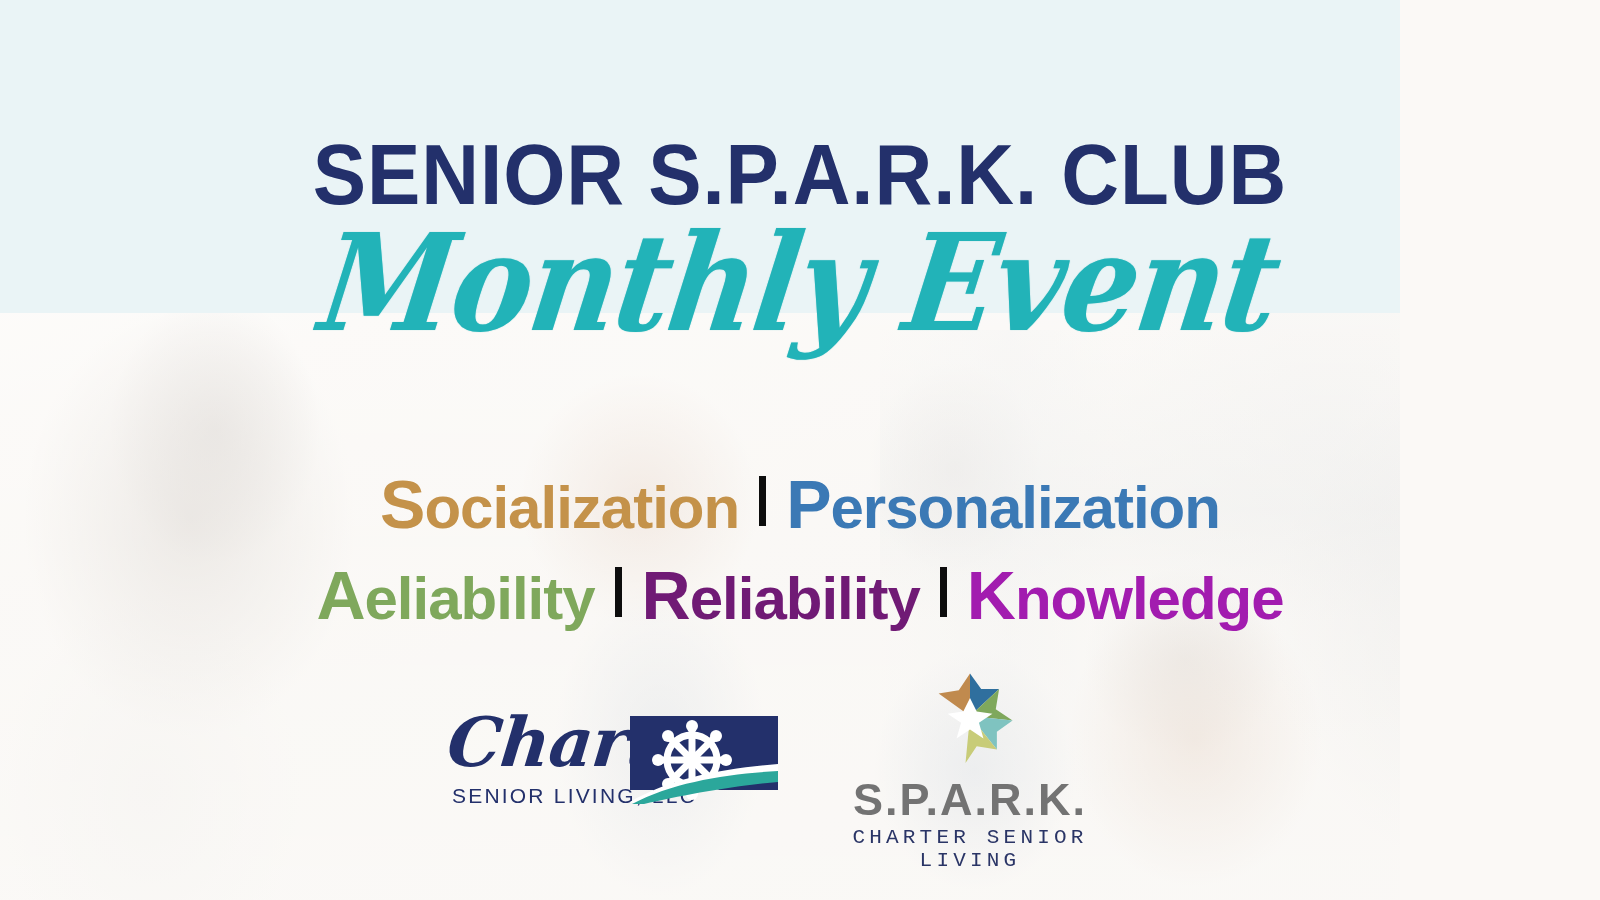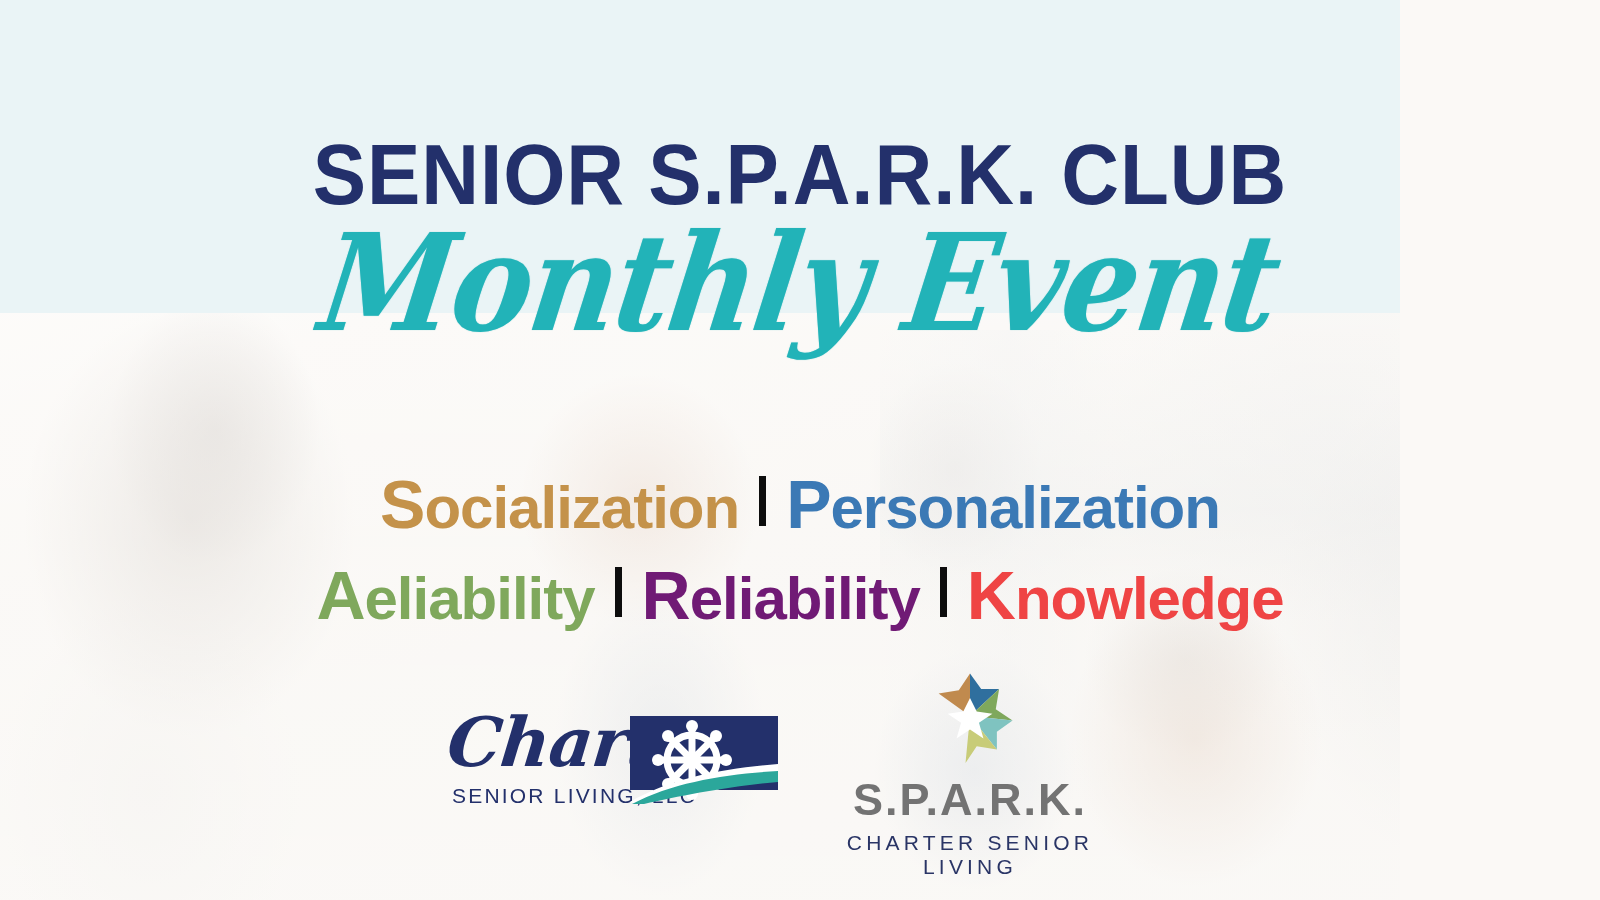--- a/index.html
+++ b/index.html
@@ -130,23 +130,23 @@
     position:absolute;left:805px;top:-30px;width:330px;height:170px;
     text-align:center;
   }
   .spark-star{margin:0 auto;display:block;}
   .spark-word{
     font-family:"Liberation Sans",sans-serif;
     font-weight:bold;font-size:45px;color:#737373;
     letter-spacing:2px;margin-top:2px;
   }
   .spark-tag{
-    font-family:Liberation Sans, sans-serif;
+    font-family:Liberation Mono, monospace;
     font-weight:normal;font-size:21px;color:#2a3566;
-    letter-spacing:4.2px;margin-top:5px;
+    letter-spacing:4.2px;
   }
 </style>
 </head>
 <body>
 
 <div id="poster">
 
   <div class="photo">
     <div class="photo-base"></div>
     <div class="photo-struct"></div>
@@ -163,21 +163,21 @@
     <div class="vrow">
         <span class="vword" style="color: rgb(196, 146, 74);"><span class="cap">S</span><span>ocialization</span></span>
         <span class="vsep"></span>
         <span class="vword" style="color: rgb(59, 121, 181);"><span class="cap">P</span><span>ersonalization</span></span>
       </div>
     <div class="vrow">
         <span class="vword" style="color: rgb(127, 168, 92);"><span class="cap">A</span><span>eliability</span></span>
         <span class="vsep"></span>
         <span class="vword" style="color: #701a75;"><span class="cap">R</span><span>eliability</span></span>
         <span class="vsep"></span>
-        <span class="vword" style="color: #ef4444;"><span class="cap">K</span><span>nowledge</span></span>
+        <span class="vword" style="color: #a21caf;"><span class="cap">K</span><span>nowledge</span></span>
       </div>
   </div>
 
   <div class="logos">
 
     <div class="charter">
       <div class="charter-script">Charter</div>
       <div class="charter-sub">SENIOR LIVING, LLC</div>
       <div class="charter-mark">
         <svg width="148" height="88" viewBox="0 0 148 88">

